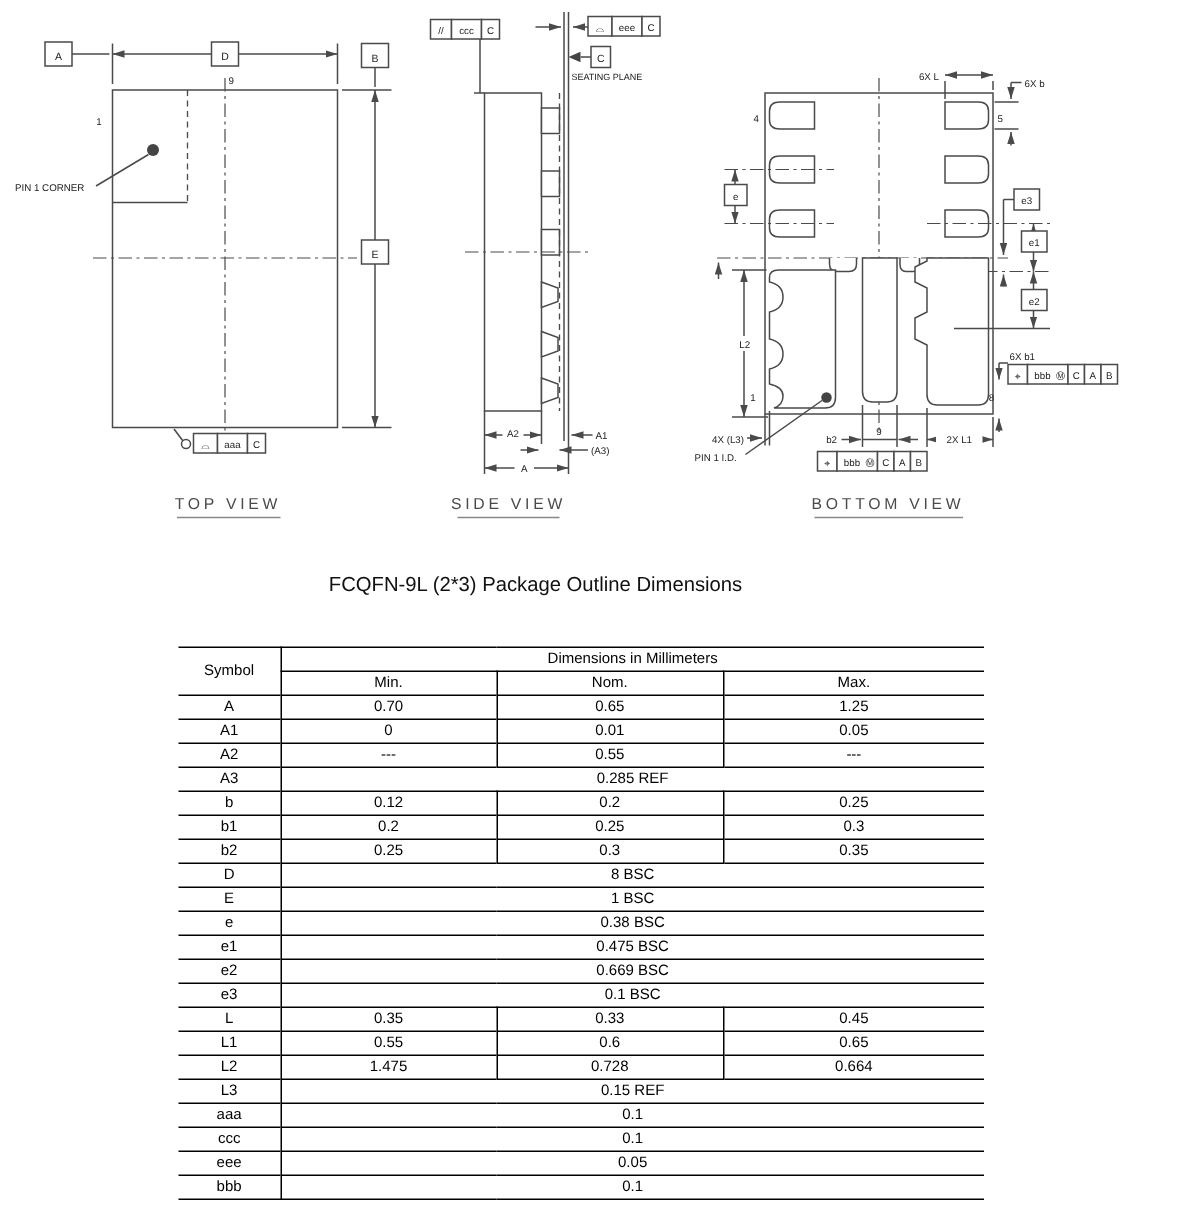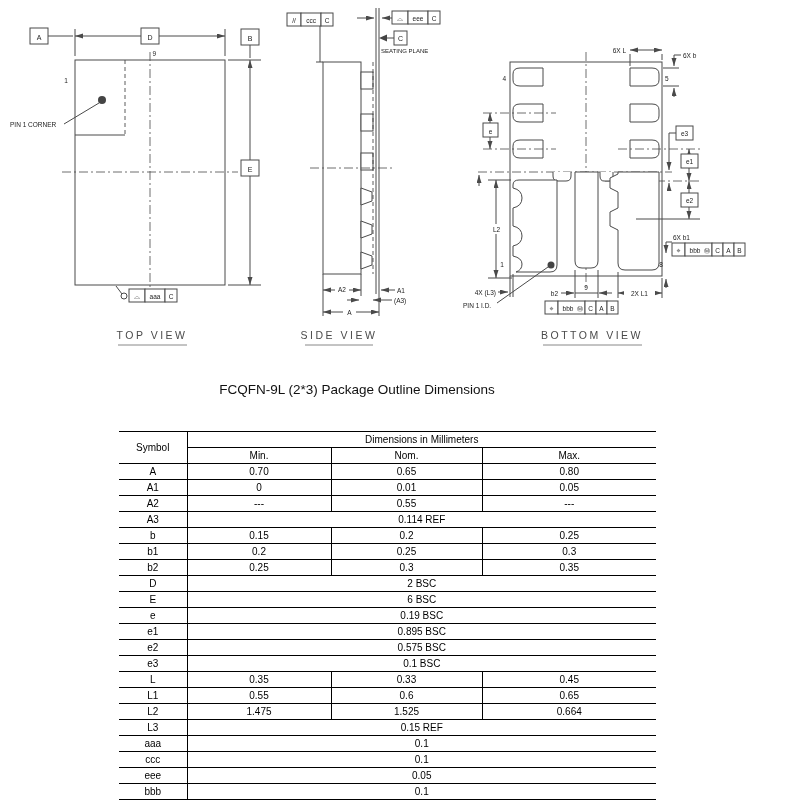--- a/index.html
+++ b/index.html
@@ -269,96 +269,96 @@
       <th class="vr">Min.</th>
       <th class="vr">Nom.</th>
       <th>Max.</th>
     </tr>
   </thead>
   <tbody>
         <tr>
           <td class="vr">A</td>
           <td class="vr">0.70</td>
           <td class="vr">0.65</td>
-          <td>0.80</td>
+          <td>1.25</td>
         </tr>
         <tr>
           <td class="vr">A1</td>
           <td class="vr">0</td>
           <td class="vr">0.01</td>
           <td>0.05</td>
         </tr>
         <tr>
           <td class="vr">A2</td>
           <td class="vr">---</td>
           <td class="vr">0.55</td>
           <td>---</td>
         </tr>
         <tr>
           <td class="vr">A3</td>
-          <td colspan="3">0.114 REF</td>
+          <td colspan="3">0.285 REF</td>
         </tr>
         <tr>
           <td class="vr">b</td>
-          <td class="vr">0.15</td>
+          <td class="vr">0.12</td>
           <td class="vr">0.2</td>
           <td>0.25</td>
         </tr>
         <tr>
           <td class="vr">b1</td>
           <td class="vr">0.2</td>
           <td class="vr">0.25</td>
           <td>0.3</td>
         </tr>
         <tr>
           <td class="vr">b2</td>
           <td class="vr">0.25</td>
           <td class="vr">0.3</td>
           <td>0.35</td>
         </tr>
         <tr>
           <td class="vr">D</td>
-          <td colspan="3">2 BSC</td>
+          <td colspan="3">8 BSC</td>
         </tr>
         <tr>
           <td class="vr">E</td>
-          <td colspan="3">6 BSC</td>
+          <td colspan="3">1 BSC</td>
         </tr>
         <tr>
           <td class="vr">e</td>
-          <td colspan="3">0.19 BSC</td>
+          <td colspan="3">0.38 BSC</td>
         </tr>
         <tr>
           <td class="vr">e1</td>
-          <td colspan="3">0.895 BSC</td>
+          <td colspan="3">0.475 BSC</td>
         </tr>
         <tr>
           <td class="vr">e2</td>
-          <td colspan="3">0.575 BSC</td>
+          <td colspan="3">0.669 BSC</td>
         </tr>
         <tr>
           <td class="vr">e3</td>
           <td colspan="3">0.1 BSC</td>
         </tr>
         <tr>
           <td class="vr">L</td>
           <td class="vr">0.35</td>
           <td class="vr">0.33</td>
           <td>0.45</td>
         </tr>
         <tr>
           <td class="vr">L1</td>
           <td class="vr">0.55</td>
           <td class="vr">0.6</td>
           <td>0.65</td>
         </tr>
         <tr>
           <td class="vr">L2</td>
           <td class="vr">1.475</td>
-          <td class="vr">1.525</td>
+          <td class="vr">0.728</td>
           <td>0.664</td>
         </tr>
         <tr>
           <td class="vr">L3</td>
           <td colspan="3">0.15 REF</td>
         </tr>
         <tr>
           <td class="vr">aaa</td>
           <td colspan="3">0.1</td>
         </tr>

